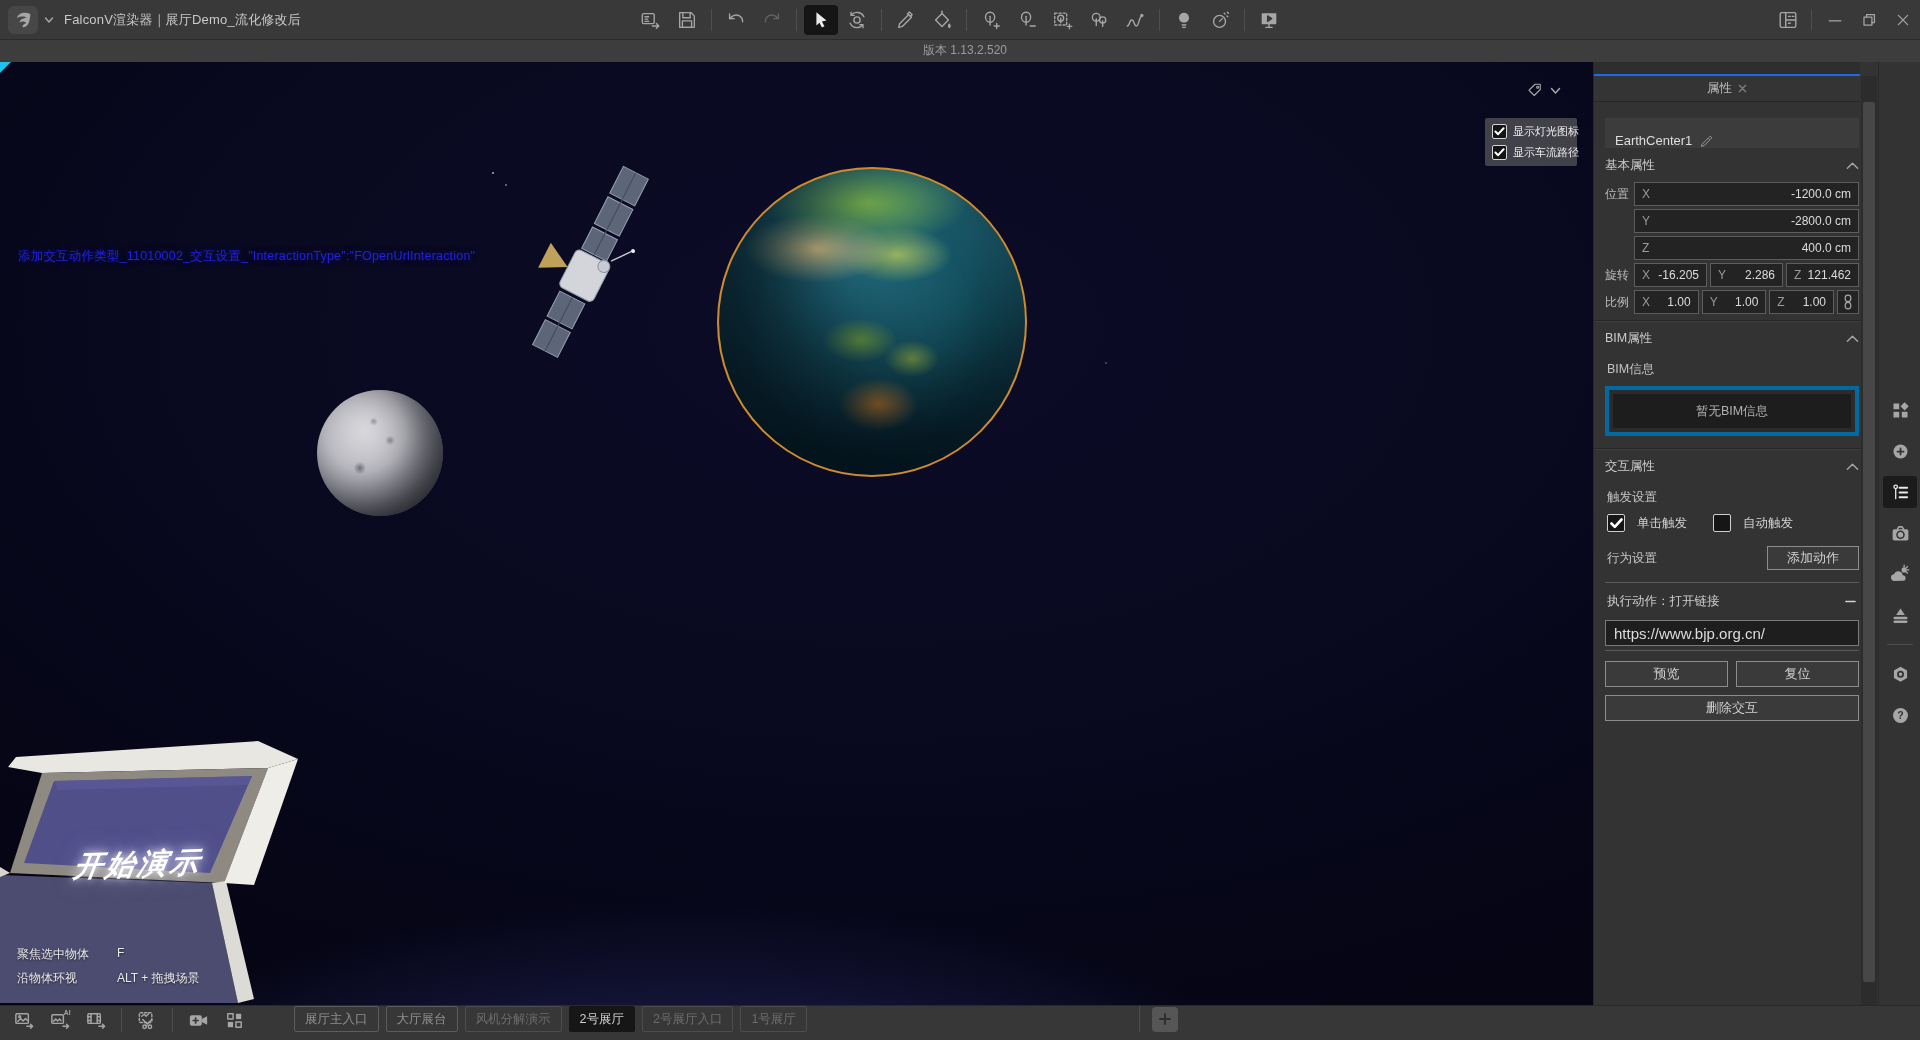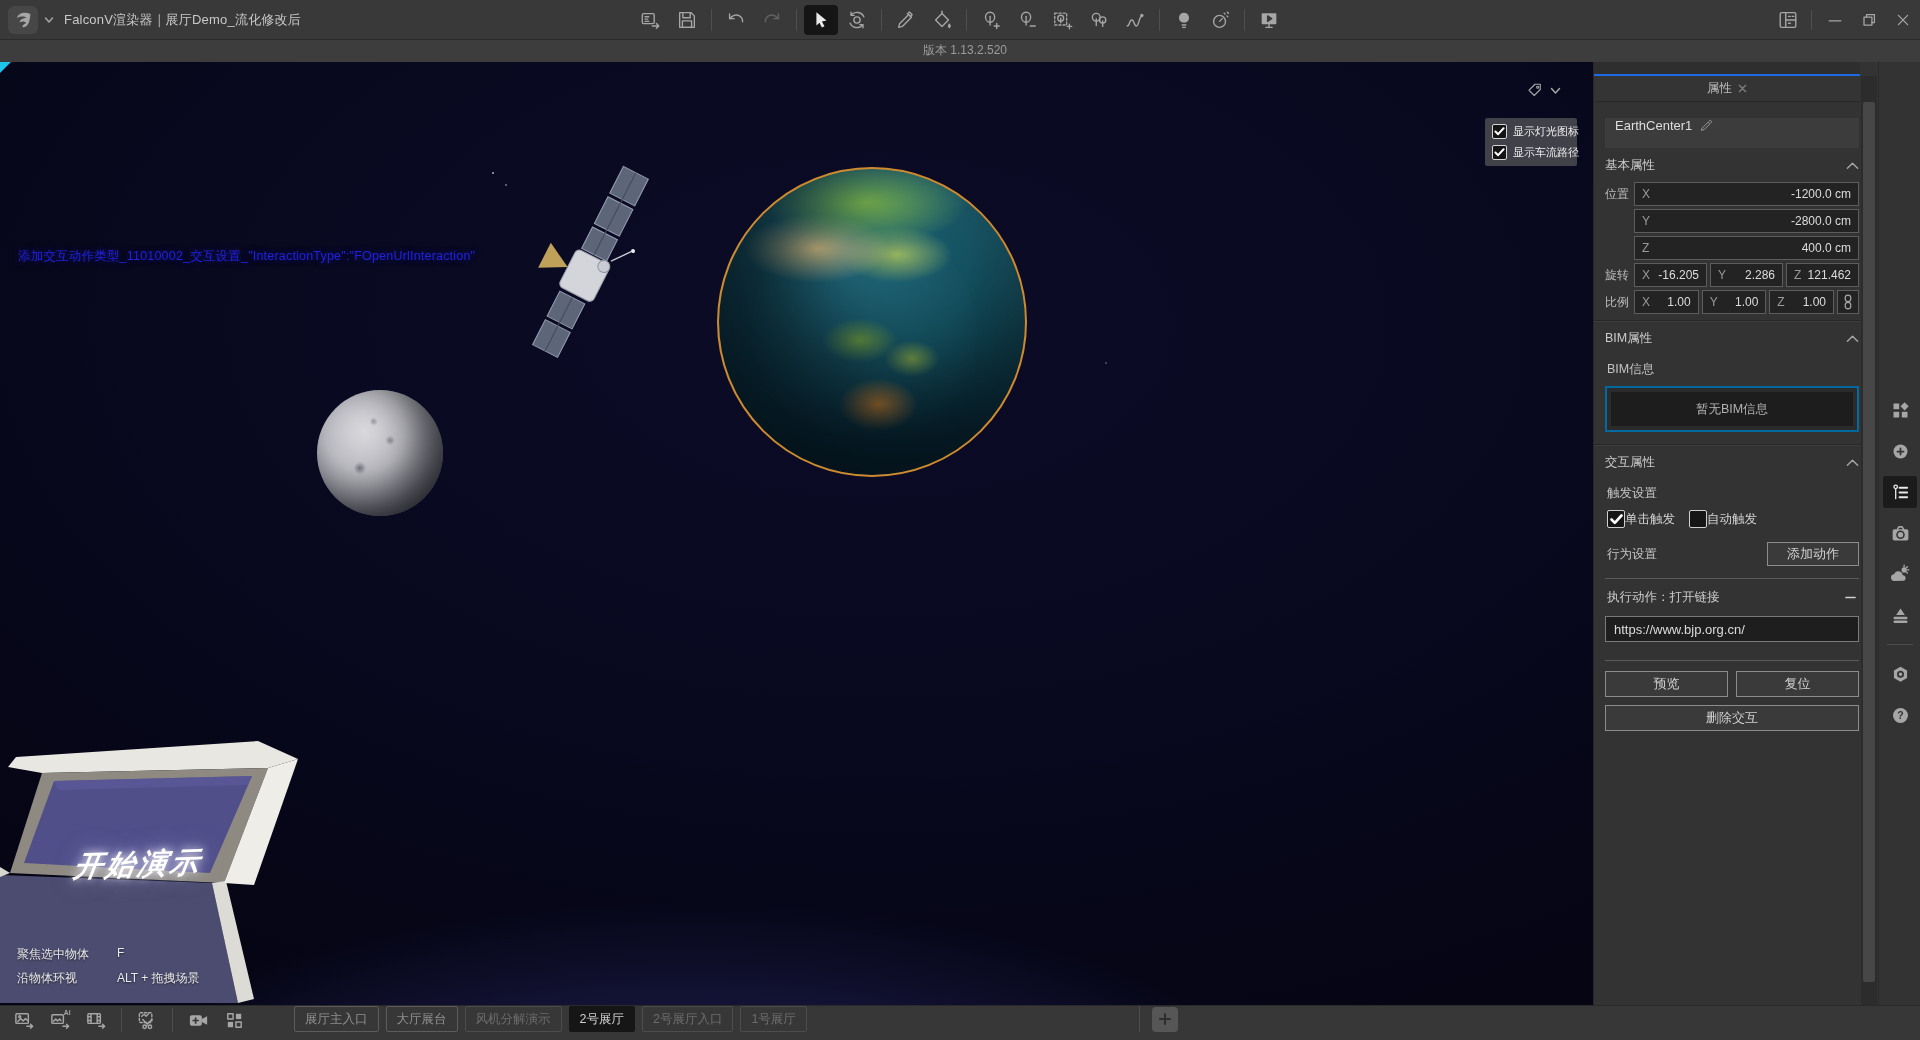--- a/index.html
+++ b/index.html
@@ -91,52 +91,52 @@
   .add-view-btn { width:26px; height:25px; background:#565656; border-radius:4px; display:flex; align-items:center; justify-content:center; }
 
   
   .rpanel { position:absolute; left:1593px; top:62px; width:327px; height:943px; background:#333; border-left:1px solid #272727; }
   .rp-topstrip { position:absolute; left:0; top:0; width:266px; height:12px; background:#2e2e2e; }
   .rp-accent { position:absolute; left:0; top:12px; width:266px; height:2px; }
   .rp-tab { position:absolute; left:0; top:14px; width:266px; height:26px; background:#343434; border-bottom:1px solid #262626; display:flex; align-items:center; justify-content:center; gap:6px; }
   .rp-tab span { font-size:12.5px; color:#bdbdbd; }
   .rp-body { position:absolute; left:11px; top:40px; width:254px; }
 
-  .name-row { margin-top:16px; height:30px; background:#3c3c3c; display:flex; align-items:flex-start; gap:8px; padding:0 10px; }
+  .name-row { margin-top:16px; height:30px; background:#3c3c3c; display:flex; align-items:flex-end; gap:8px; padding:0 10px; }
   .name-row span { font-size:13px; color:#dedede; }
 
   .sec-head { height:34px; display:flex; align-items:center; justify-content:space-between; }
   .sec-head span { font-size:12.5px; color:#cccccc; }
   .sec-divider { height:1px; background:#272727; margin:6px -11px 0 -11px; box-shadow:0 1px 0 #3d3d3d; }
 
   .prow { display:flex; align-items:center; gap:3px; margin-bottom:3px; }
   .prow .plabel { width:26px; font-size:12px; color:#bdbdbd; flex:none; }
   .pfield { height:24px; background:#232323; border:1px solid #5d5d5d; display:flex; align-items:center; padding:0 7px; }
   .pfield.full { flex:1; }
   .pfield .axis { font-size:12px; color:#9a9a9a; }
   .pfield .val { margin-left:auto; font-size:12px; color:#dcdcdc; }
   .pfield.tri { flex:1; }
   .pfield.tri .val { margin-left:auto; }
   .link-btn { width:22px; height:24px; background:#232323; border:1px solid #5d5d5d; display:flex; align-items:center; justify-content:center; flex:none; }
 
   .sub-label { font-size:12.5px; color:#c4c4c4; margin:6px 0 8px 2px; }
-  .bim-box { border:2px solid #0369a1; background:#2b2b2b; padding:4px; margin-bottom:12px; }
+  .bim-box { border:4px solid #0369a1; background:#2b2b2b; padding:4px; margin-bottom:12px; }
   .bim-box-inner { background:#1d1d1d; height:34px; display:flex; align-items:center; justify-content:center; font-size:12.5px; color:#b2b2b2; }
 
-  .trig-row { display:flex; align-items:center; gap:0; margin:4px 0 14px 2px; }
+  .trig-row { display:flex; align-items:center; gap:12px; margin:4px 0 14px 2px; }
   .cb2 { width:18px; height:18px; background:#161616; border:1px solid #cfcfcf; border-radius:2px; display:flex; align-items:center; justify-content:center; flex:none; }
   .trig-row span.lbl { font-size:12.5px; color:#d2d2d2; margin-right:14px; }
   .behav-row { display:flex; align-items:center; justify-content:space-between; margin:2px 0 12px 2px; }
   .behav-row .lbl { font-size:12.5px; color:#c4c4c4; }
   .btn { border:1px solid #8c8c8c; background:#3a3a3a; color:#d0d0d0; font-size:13px; display:flex; align-items:center; justify-content:center; }
   .add-action-btn { width:92px; height:24px; }
   .thin-div { height:1px; background:#5a5a5a; margin:4px 0 10px 0; }
   .action-row { display:flex; align-items:center; justify-content:space-between; margin:0 2px 10px 2px; }
   .action-row .lbl { font-size:12.5px; color:#cccccc; }
-  .url-input { width:100%; height:26px; background:#1e1e1e; border:1px solid #7a7a7a; color:#dcdcdc; font-size:13px; padding:0 8px; font-family:"Liberation Sans",sans-serif; margin-bottom:14px; }
+  .url-input { width:100%; height:26px; background:#1e1e1e; border:1px solid #7a7a7a; color:#dcdcdc; font-size:15px; padding:0 8px; font-family:"Liberation Sans",sans-serif; }
   .pr-buttons { display:flex; gap:8px; margin-top:10px; }
   .pr-buttons .btn { flex:1; height:26px;font-family:Liberation Serif, serif; }
   .del-btn { width:100%; height:26px; margin-top:8px; }
 
   .rp-scroll { position:absolute; left:267px; top:14px; width:16px; height:929px; background:#2c2c2c; }
   .rp-thumb { position:absolute; left:2px; top:26px; width:12px; height:880px; background:#474747; border-radius:2px; }
 
   .icon-strip { position:absolute; left:284px; top:0; width:43px; height:943px; background:#333; border-left:1px solid #2a2a2a; display:flex; flex-direction:column; align-items:center; padding-top:332px; gap:9px; }
   .strip-btn { width:34px; height:32px; display:flex; align-items:center; justify-content:center; border-radius:3px; }
   .strip-btn.active { background:#1b1b1b; }

